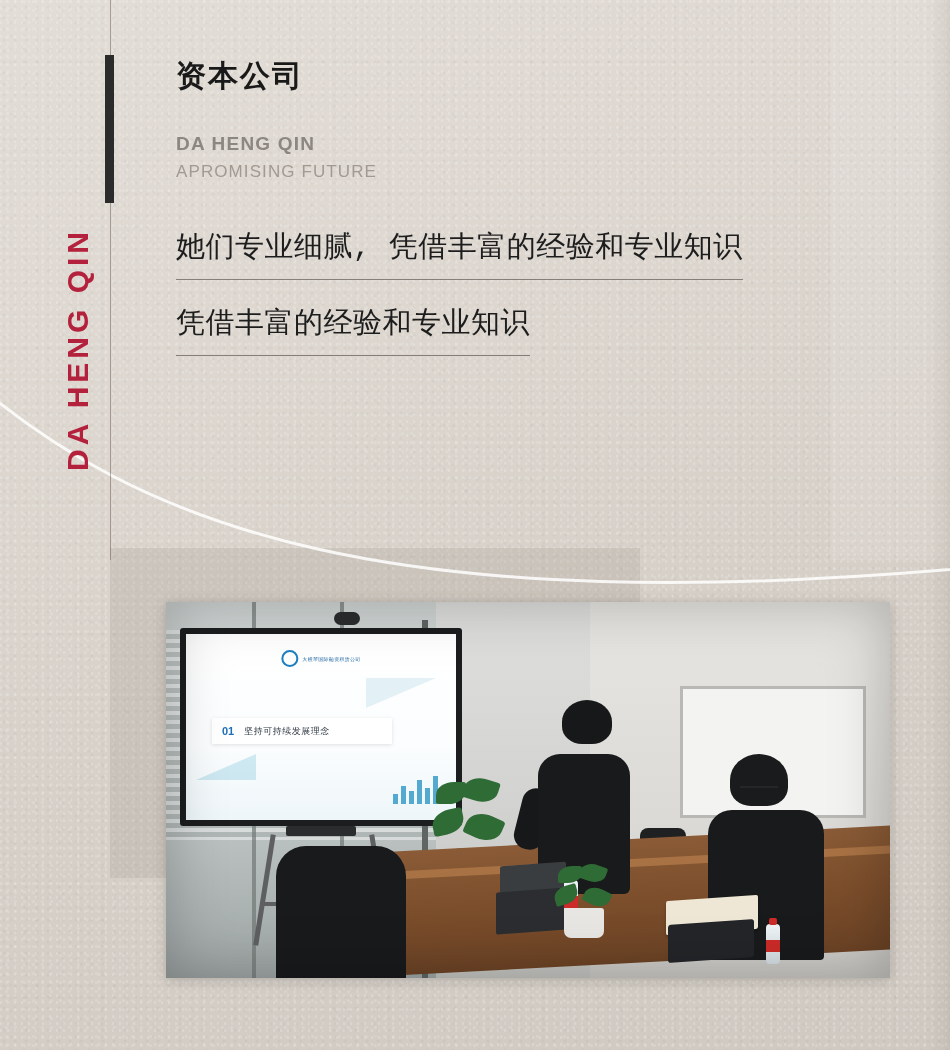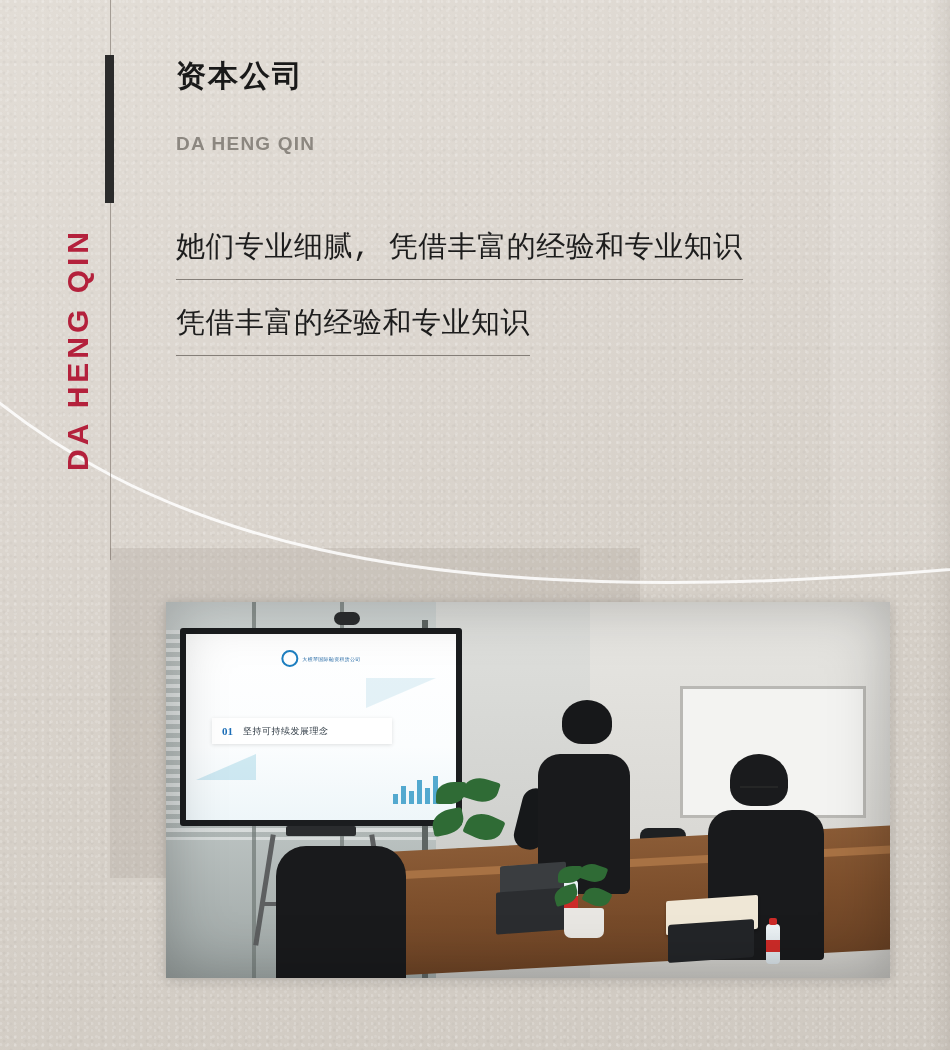--- a/index.html
+++ b/index.html
@@ -220,21 +220,21 @@
   .tv-logo-mark {
     width:13px; height:13px; border-radius:50%;
     border:2px solid #1e7fc0;
   }
   .tv-logo-text {
     font-size:5px; color:#2b6ea8; letter-spacing:.3px; white-space:nowrap;
   }
   .tv-card {
     position:absolute; left:26px; top:84px; width:180px; height:26px;
     background:#ffffff; box-shadow:0 1px 4px rgba(0,0,0,.12);
-    display:flex; align-items:center; gap:10px; padding-left:10px; box-sizing:border-box;font-family:Liberation Serif, serif;
+    display:flex; align-items:center; gap:10px; padding-left:10px; box-sizing:border-box;
   }
   .tv-card-num { font-size:11px; font-weight:bold; color:#1e6fb8; }
   .tv-card-text { font-size:9px; color:#2f3a44; letter-spacing:.5px; }
   .tv-tri-a {
     position:absolute; left:10px; top:120px;
     width:0;height:0;border-left:60px solid transparent;border-bottom:26px solid rgba(110,190,215,.30);
   }
   .tv-tri-b {
     position:absolute; left:180px; top:44px;
     width:0;height:0;border-right:70px solid transparent;border-top:30px solid rgba(150,205,225,.25);
@@ -373,20 +373,21 @@
 
 <div class="left-rail-line"></div>
 <div class="left-rail-bar"></div>
 <div class="vertical-brand">
   <span>DA HENG QIN</span>
 </div>
 
 <div class="header">
   <h1 class="header-title">资本公司</h1>
   <p class="header-sub1">DA HENG QIN</p>
+  <p class="header-sub2">APROMISING FUTURE</p>
 </div>
 
 <div class="statements">
   <div class="statement-row">
     <p class="statement">她们专业细腻, 凭借丰富的经验和专业知识</p>
   </div>
   <div class="statement-row">
     <p class="statement">凭借丰富的经验和专业知识</p>
   </div>
 </div>

